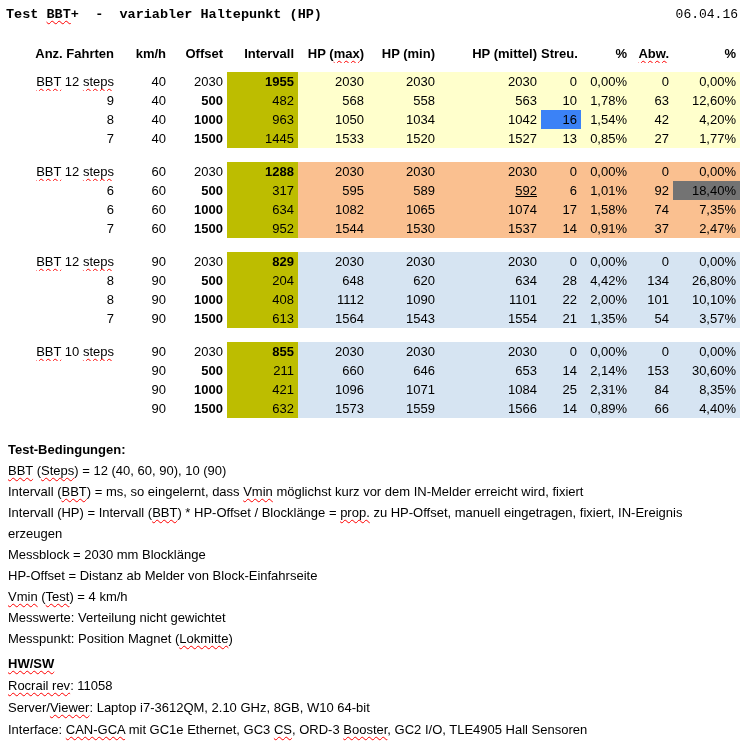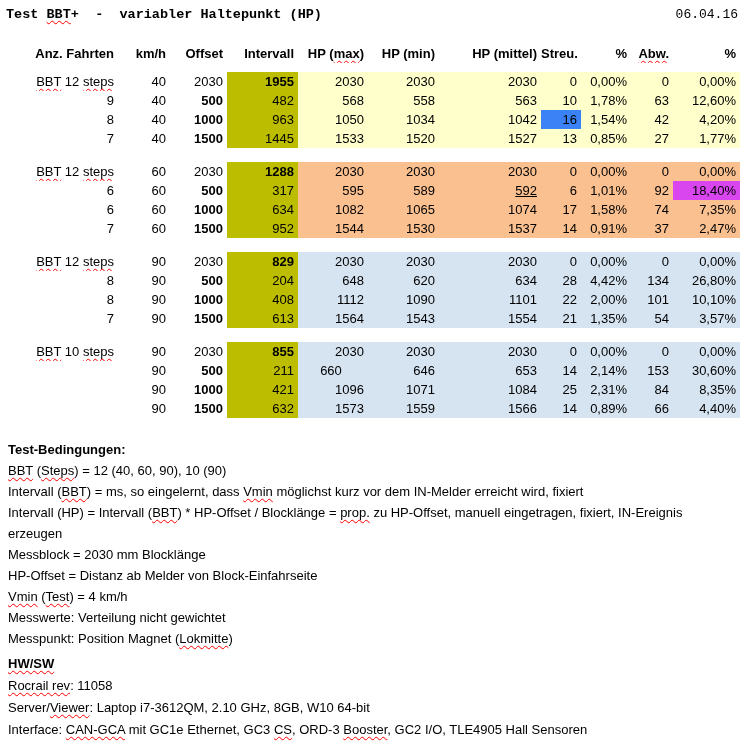--- a/index.html
+++ b/index.html
@@ -118,21 +118,21 @@
         <div class="cell">6</div>
         <div class="cell">60</div>
         <div class="cell b">500</div>
         <div class="cell" style="background: rgb(189, 189, 0);">317</div>
         <div class="cell" style="background: rgb(250, 192, 144);">595</div>
         <div class="cell" style="background: rgb(250, 192, 144);">589</div>
         <div class="cell" style="background: rgb(250, 192, 144); text-decoration: underline;">592</div>
         <div class="cell" style="background: rgb(250, 192, 144);">6</div>
         <div class="cell" style="background: rgb(250, 192, 144);">1,01%</div>
         <div class="cell" style="background: rgb(250, 192, 144);">92</div>
-        <div class="cell" style="background: #d946ef;">18,40%</div>
+        <div class="cell" style="background: #737373;">18,40%</div>
         <div class="cell">6</div>
         <div class="cell">60</div>
         <div class="cell b">1000</div>
         <div class="cell" style="background: rgb(189, 189, 0);">634</div>
         <div class="cell" style="background: rgb(250, 192, 144);">1082</div>
         <div class="cell" style="background: rgb(250, 192, 144);">1065</div>
         <div class="cell" style="background: rgb(250, 192, 144);">1074</div>
         <div class="cell" style="background: rgb(250, 192, 144);">17</div>
         <div class="cell" style="background: rgb(250, 192, 144);">1,58%</div>
         <div class="cell" style="background: rgb(250, 192, 144);">74</div>
@@ -204,21 +204,21 @@
         <div class="cell" style="background: rgb(214, 228, 242);">2030</div>
         <div class="cell" style="background: rgb(214, 228, 242);">2030</div>
         <div class="cell" style="background: rgb(214, 228, 242);">0</div>
         <div class="cell" style="background: rgb(214, 228, 242);">0,00%</div>
         <div class="cell" style="background: rgb(214, 228, 242);">0</div>
         <div class="cell" style="background: rgb(214, 228, 242);">0,00%</div>
         <div class="cell"></div>
         <div class="cell">90</div>
         <div class="cell b">500</div>
         <div class="cell" style="background: rgb(189, 189, 0);">211</div>
-        <div class="cell" style="background: rgb(214, 228, 242); text-align: center;">660</div>
+        <div class="cell" style="background: rgb(214, 228, 242);">660</div>
         <div class="cell" style="background: rgb(214, 228, 242);">646</div>
         <div class="cell" style="background: rgb(214, 228, 242);">653</div>
         <div class="cell" style="background: rgb(214, 228, 242);">14</div>
         <div class="cell" style="background: rgb(214, 228, 242);">2,14%</div>
         <div class="cell" style="background: rgb(214, 228, 242);">153</div>
         <div class="cell" style="background: rgb(214, 228, 242);">30,60%</div>
         <div class="cell"></div>
         <div class="cell">90</div>
         <div class="cell b">1000</div>
         <div class="cell" style="background: rgb(189, 189, 0);">421</div>

